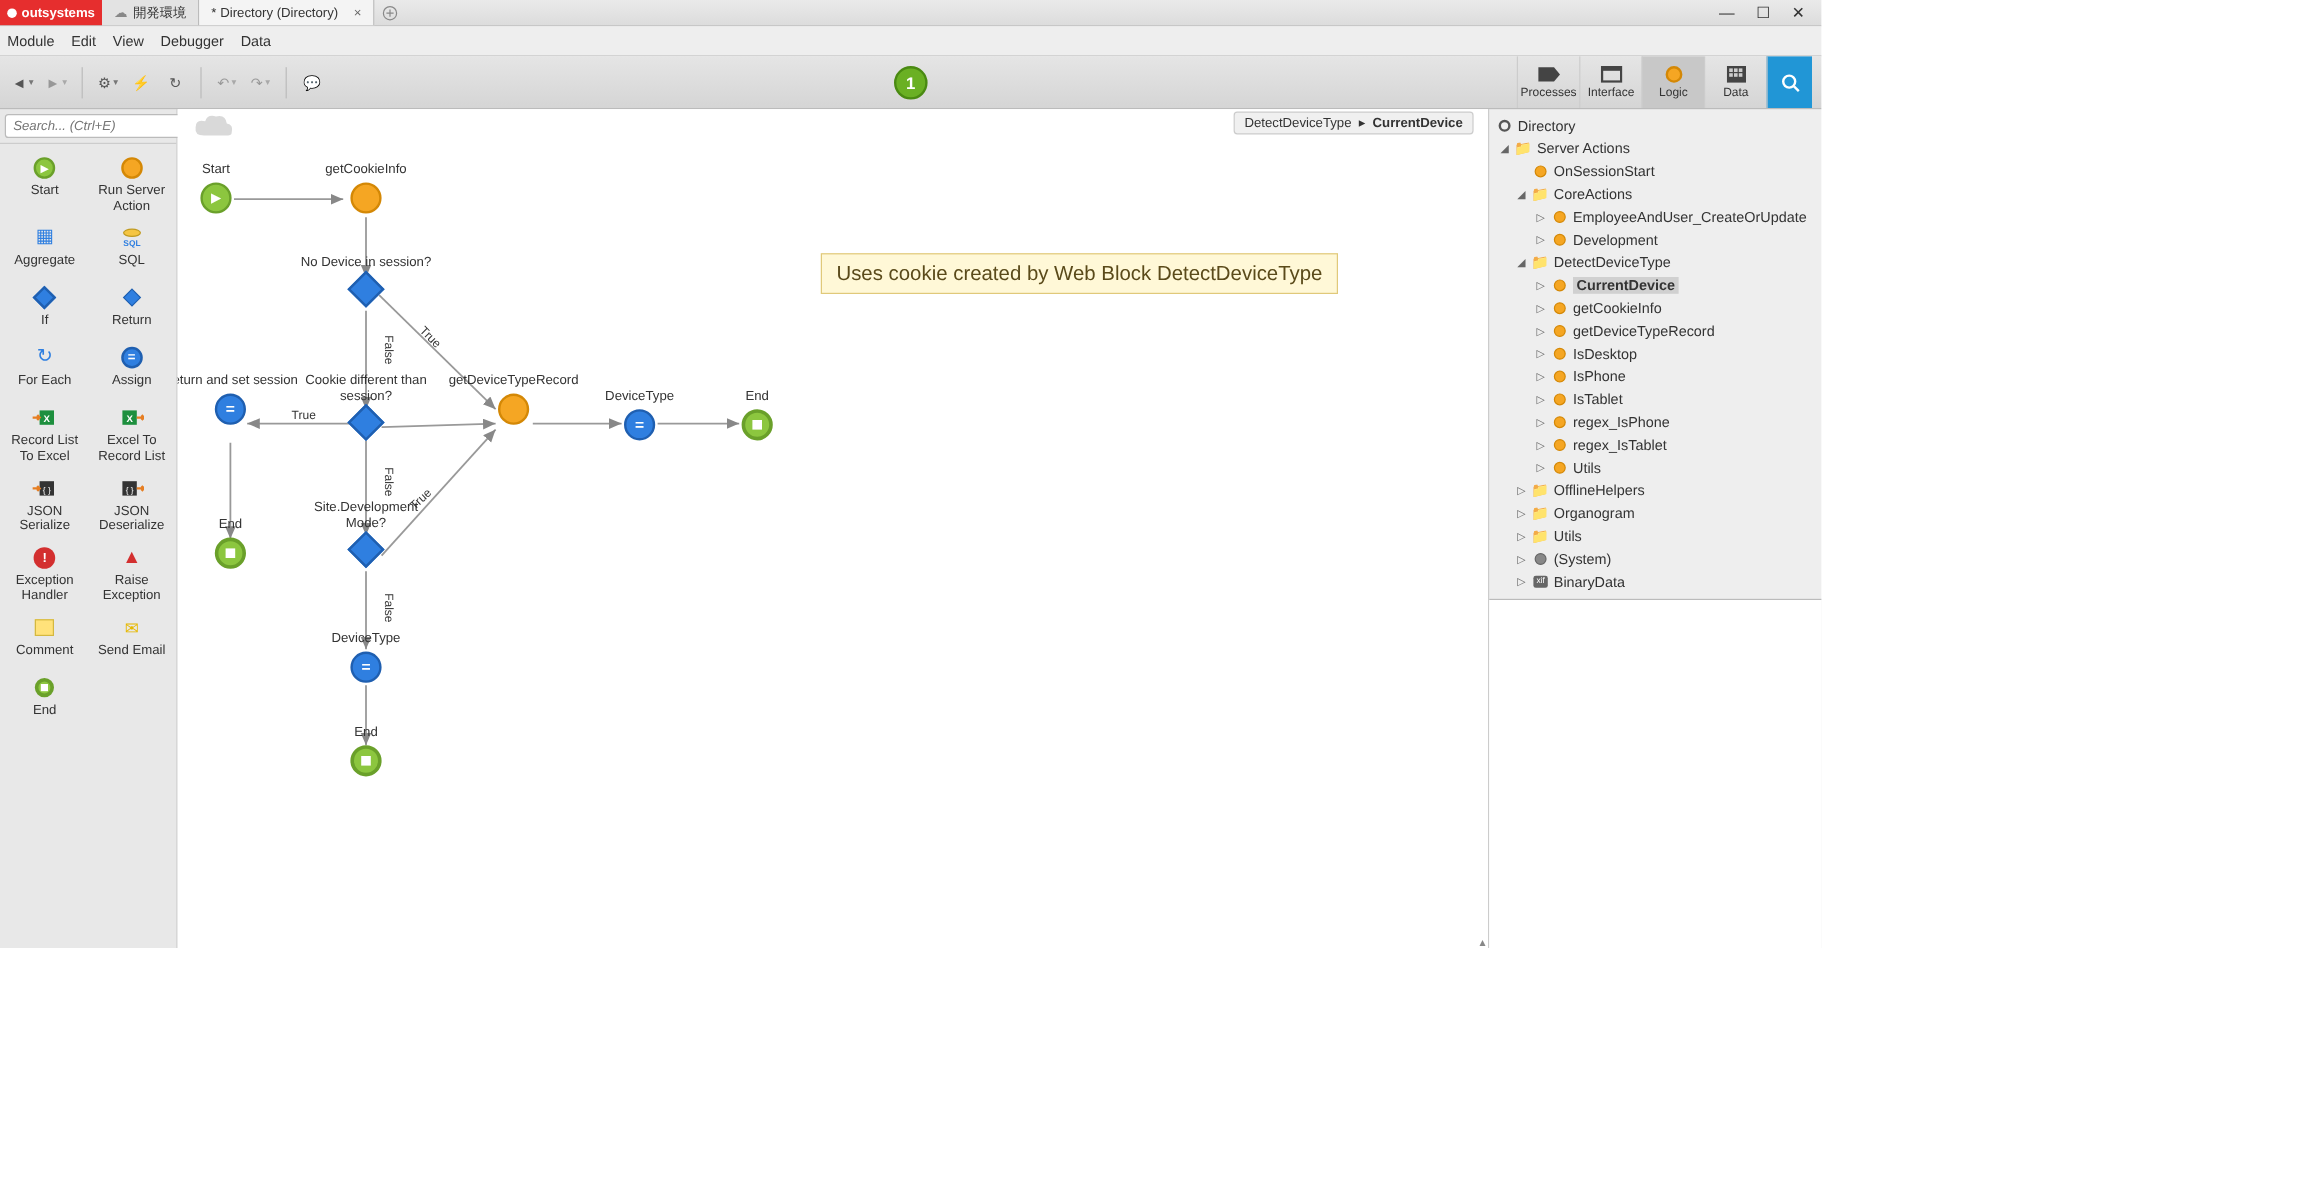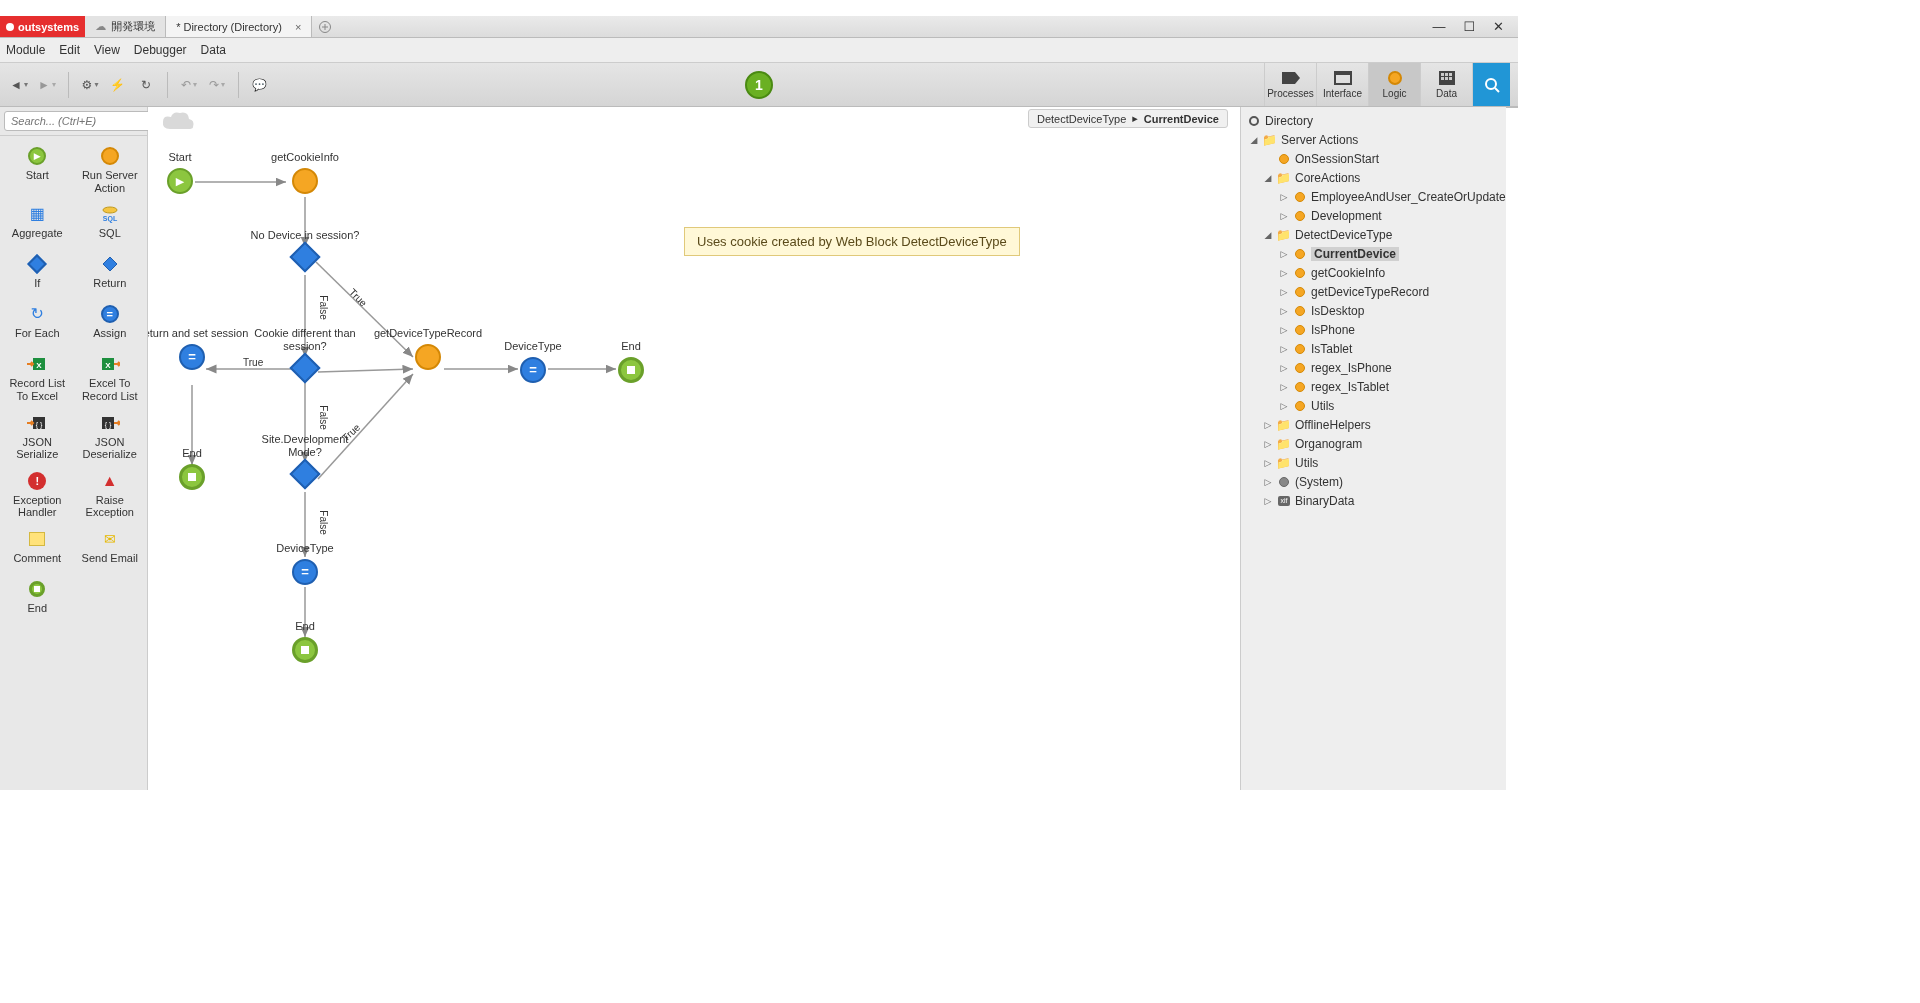--- a/index.html
+++ b/index.html
@@ -1,19 +1,19 @@
 <!DOCTYPE html>
 <html><head>
 <meta charset="utf-8">
 <style>
 * { box-sizing: border-box; margin: 0; padding: 0; font-family: "Segoe UI", Tahoma, sans-serif; }
 body { width: 1518px; height: 790px; background: #fff; overflow: hidden; font-size: 12px; color: #333; }
 
 
-.titlebar { height: 22px; background: linear-gradient(#eaeaea,#dcdcdc); display: flex; align-items: stretch; border-bottom: 1px solid #bbb; margin-top: 16px; }
+.titlebar { height: 22px; background: linear-gradient(#eaeaea,#dcdcdc); display: flex; align-items: stretch; border-bottom: 1px solid #bbb; }
 .logo-os { background:#e62e2e; color:#fff; display:flex; align-items:center; padding:0 6px; font-weight:600; font-size:11px; }
 .logo-os .dot{width:8px;height:8px;border-radius:50%;background:#fff;margin-right:4px;display:inline-block;}
 .tab { display:flex; align-items:center; padding:0 10px; border-right:1px solid #bbb; background:#e3e3e3; gap:5px; font-size:11px; }
 .tab.active{ background:#f4f4f4; }
 .tab .cloud{color:#888;}
 .tab .x{color:#666; margin-left:8px; cursor:pointer;}
 .tab-add{display:flex;align-items:center;padding:0 6px;color:#666;}
 .win-controls{margin-left:auto;display:flex;align-items:center;gap:18px;padding:0 14px;color:#333;}
 .win-controls span{font-size:13px;}
 
@@ -41,40 +41,40 @@
 .search-row input{flex:1;border:1px solid #bbb;border-radius:3px;padding:3px 6px;font-size:11px;font-style:italic;color:#888;background:#fff;}
 .collapse-btn{width:16px;height:20px;display:flex;align-items:center;justify-content:center;color:#666;}
 .tool-grid{display:grid;grid-template-columns:1fr 1fr;padding:6px 2px;gap:2px;}
 .tool{display:flex;flex-direction:column;align-items:center;justify-content:flex-start;padding:4px 2px;text-align:center;line-height:1.15;font-size:11px;gap:3px;min-height:48px;}
 .tool .ic{width:20px;height:20px;display:flex;align-items:center;justify-content:center;}
 
 
 .canvas-wrap{flex:1;position:relative;background:#fff;overflow:hidden;}
 .breadcrumb{position:absolute;top:2px;right:12px;background:#f0f0f0;border:1px solid #ccc;border-radius:3px;padding:2px 8px;font-size:11px;display:flex;align-items:center;gap:6px;z-index:5;}
 .breadcrumb b{font-weight:bold;}
-.note{position:absolute;background:#fff8d7;border:1px solid #e0c97a;padding:6px 12px;font-size:13px;color:#5a4a1a;}
+.note{position:absolute;background:#fff8d7;border:1px solid #e0c97a;padding:6px 12px;font-size:17px;color:#5a4a1a;}
 .publish-cloud{position:absolute;top:2px;left:12px;color:#ccc;}
 
 .node{position:absolute;display:flex;flex-direction:column;align-items:center;width:120px;text-align:center;font-size:11px;line-height:1.2;}
 .node .lbl{margin-bottom:4px;}
 .shape{display:flex;align-items:center;justify-content:center;}
 .circle{width:26px;height:26px;border-radius:50%;}
 .orange{background:#f5a623;border:2px solid #d48806;}
 .blue{background:#2f7fe0;border:2px solid #1f5fb0;color:#fff;}
 .greenstart{background:#8cc63f;border:2px solid #6aa02a;}
 .greenend{background:#8cc63f;border:3px solid #6aa02a;}
 .diamond{width:22px;height:22px;background:#2f7fe0;border:2px solid #1f5fb0;transform:rotate(45deg);}
 .eq{color:#fff;font-weight:bold;font-size:13px;}
 .play{color:#fff;}
 
 svg.wires{position:absolute;inset:0;width:100%;height:100%;pointer-events:none;}
 .edge-label{position:absolute;font-size:10px;color:#333;z-index:2;}
 
 
-.rightpane{width:278px;background:#eee;border-left:1px solid #ccc;display:flex;flex-direction:row;}
+.rightpane{width:278px;background:#eee;border-left:1px solid #ccc;display:flex;flex-direction:column;}
 .tree{flex:0 0 auto;max-height:408px;overflow:auto;padding:4px 0;font-size:12px;}
 .tree-row{display:flex;align-items:center;height:19px;gap:4px;white-space:nowrap;}
 .tree-row.sel span.txt{background:#d0d0d0;font-weight:bold;padding:0 3px;}
 .arr{width:10px;text-align:center;color:#666;font-size:9px;}
 .ind{display:inline-block;}
 .ic-sm{width:14px;height:14px;display:flex;align-items:center;justify-content:center;flex-shrink:0;}
 .folder{color:#e0b44a;}
 .orange-sm{width:10px;height:10px;border-radius:50%;background:#f5a623;border:1px solid #d48806;}
 .gray-sm{width:10px;height:10px;border-radius:50%;background:#888;border:1px solid #666;color:#fff;font-size:7px;text-align:center;line-height:10px;}
 .xif-sm{width:12px;height:10px;background:#666;color:#fff;font-size:7px;text-align:center;line-height:10px;border-radius:2px;}

